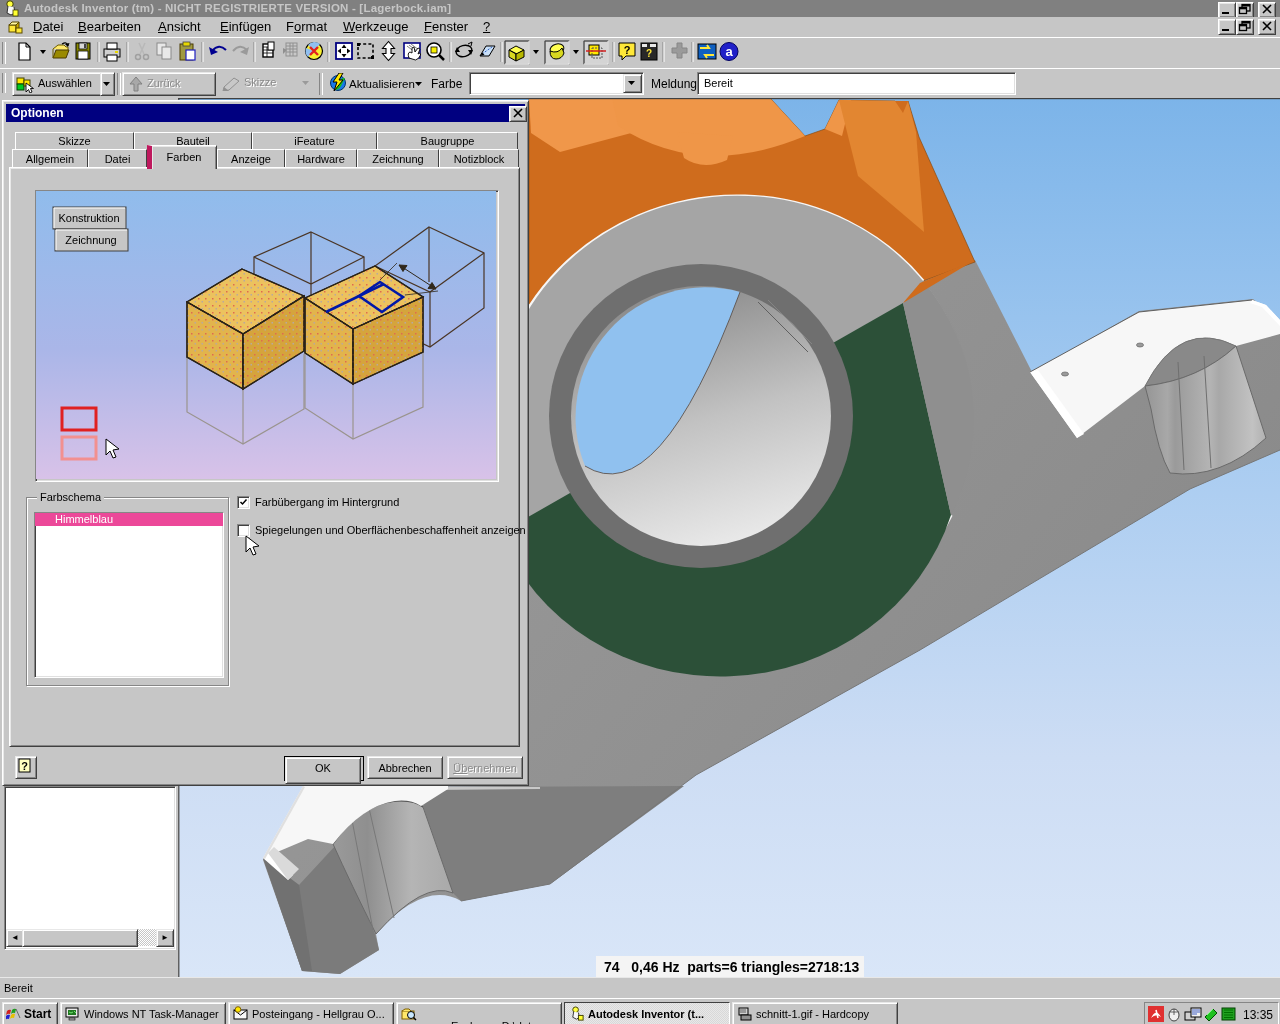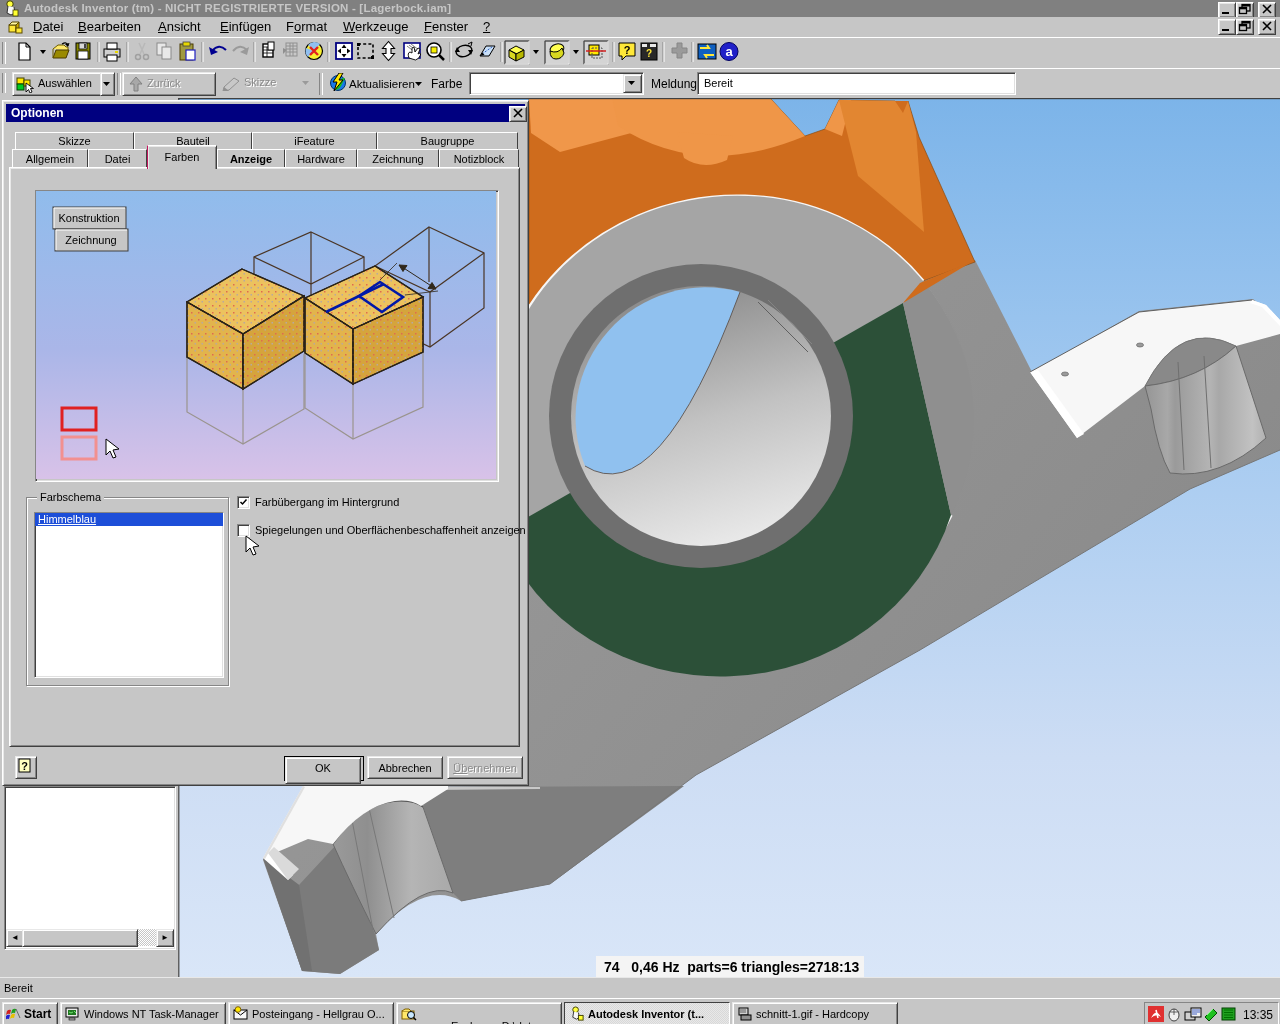--- a/index.html
+++ b/index.html
@@ -403,28 +403,28 @@
   </div>
   <div id="dlgbody">
 
     <div class="abs" style="left:12px;top:31px;width:119px;height:18px;border-top:1px solid #fff;border-left:1px solid #fff;border-right:1px solid #404040;background:#c6c6c6;text-align:center;font-size:11px;padding-top:2px;box-sizing:border-box;">Skizze</div>
     <div class="abs" style="left:131px;top:31px;width:118px;height:18px;border-top:1px solid #fff;border-left:1px solid #fff;border-right:1px solid #404040;background:#c6c6c6;text-align:center;font-size:11px;padding-top:2px;box-sizing:border-box;">Bauteil</div>
     <div class="abs" style="left:249px;top:31px;width:125px;height:18px;border-top:1px solid #fff;border-left:1px solid #fff;border-right:1px solid #404040;background:#c6c6c6;text-align:center;font-size:11px;padding-top:2px;box-sizing:border-box;">iFeature</div>
     <div class="abs" style="left:374px;top:31px;width:141px;height:18px;border-top:1px solid #fff;border-left:1px solid #fff;border-right:1px solid #404040;background:#c6c6c6;text-align:center;font-size:11px;padding-top:2px;box-sizing:border-box;">Baugruppe</div>
 
     <div class="abs" style="left:9px;top:48px;width:76px;height:19px;border-top:1px solid #fff;border-left:1px solid #fff;border-right:1px solid #404040;background:#c6c6c6;text-align:center;font-size:11px;padding-top:3px;box-sizing:border-box;">Allgemein</div>
     <div class="abs" style="left:85px;top:48px;width:59px;height:19px;border-top:1px solid #fff;border-left:1px solid #fff;border-right:1px solid #404040;background:#c6c6c6;text-align:center;font-size:11px;padding-top:3px;box-sizing:border-box;">Datei</div>
-    <div class="abs" style="left:214px;top:48px;width:68px;height:30px;border-top:1px solid #fff;border-left:1px solid #fff;border-right:1px solid #404040;background:#c6c6c6;text-align:center;font-size:11px;padding-top:3px;box-sizing:border-box;font-weight:bold;">Anzeige</div>
+    <div class="abs" style="left:214px;top:48px;width:68px;height:30px;border-top:1px solid #fff;border-left:1px solid #fff;border-right:1px solid #404040;background:#c6c6c6;text-align:center;font-size:11px;padding-top:3px;box-sizing:border-box;">Anzeige</div>
     <div class="abs" style="left:282px;top:48px;width:72px;height:19px;border-top:1px solid #fff;border-left:1px solid #fff;border-right:1px solid #404040;background:#c6c6c6;text-align:center;font-size:11px;padding-top:3px;box-sizing:border-box;">Hardware</div>
     <div class="abs" style="left:354px;top:48px;width:82px;height:19px;border-top:1px solid #fff;border-left:1px solid #fff;border-right:1px solid #404040;background:#c6c6c6;text-align:center;font-size:11px;padding-top:3px;box-sizing:border-box;">Zeichnung</div>
     <div class="abs" style="left:436px;top:48px;width:80px;height:35px;border-top:1px solid #fff;border-left:1px solid #fff;border-right:1px solid #404040;background:#c6c6c6;text-align:center;font-size:11px;padding-top:3px;box-sizing:border-box;">Notizblock</div>
 
     <div class="abs" style="left:6px;top:66px;width:509px;height:578px;background:#c6c6c6;border-top:1px solid #ffffff;border-left:1px solid #ffffff;border-right:1px solid #404040;border-bottom:1px solid #404040;box-shadow:inset 1px 1px 0 #e8e8e8, inset -1px -1px 0 #868686;"></div>
 
-    <div class="abs" style="left:144px;top:44px;width:70px;height:24px;border-top:1px solid #fff;border-left:1px solid #be185d;border-right:1px solid #404040;background:#c6c6c6;text-align:center;font-size:11px;padding-top:5px;box-sizing:border-box;box-shadow:inset 1px 0 0 #e8e8e8,inset 0 1px 0 #e8e8e8,inset -1px 0 0 #868686;">Farben</div>
+    <div class="abs" style="left:144px;top:44px;width:70px;height:24px;border-top:1px solid #fff;border-left:5px solid #be185d;border-right:1px solid #404040;background:#c6c6c6;text-align:center;font-size:11px;padding-top:5px;box-sizing:border-box;box-shadow:inset 1px 0 0 #e8e8e8,inset 0 1px 0 #e8e8e8,inset -1px 0 0 #868686;">Farben</div>
 
     <div class="abs sunken" style="left:32px;top:89px;width:462px;height:290px;">
       <svg width="460" height="288" viewBox="0 0 460 288">
         <defs>
           <linearGradient id="pvbg" x1="0" y1="0" x2="0" y2="288" gradientUnits="userSpaceOnUse">
             <stop offset="0" stop-color="#90bcec"></stop>
             <stop offset="0.55" stop-color="#aab6e8"></stop>
             <stop offset="1" stop-color="#d8c2e8"></stop>
           </linearGradient>
           <pattern id="dots2" width="7" height="7" patternUnits="userSpaceOnUse">
@@ -491,21 +491,21 @@
         <rect x="26" y="217" width="34" height="22" fill="none" stroke="#e02020" stroke-width="3"></rect>
         <rect x="26" y="246" width="34" height="22" fill="none" stroke="#f29090" stroke-width="3"></rect>
 
         <path d="M70 248 l0 16 l4 -4 l3 7 l3 -1 l-3 -7 l6 -1 z" fill="#ffffff" stroke="#000" stroke-width="1"></path>
       </svg>
     </div>
 
     <div class="abs" style="left:23px;top:396px;width:201px;height:187px;border:1px solid #868686;box-shadow:inset 1px 1px 0 #ffffff, 1px 1px 0 #ffffff;"></div>
     <div class="abs t11" style="left:34px;top:390px;background:#c6c6c6;padding:0 3px;">Farbschema</div>
     <div class="abs sunken" style="left:31px;top:411px;width:188px;height:164px;background:#ffffff;">
-      <div class="t11" style="background:#1d4ed8;color:#fff;padding-left:3px;line-height:13px;text-decoration:underline;">Himmelblau</div>
+      <div class="t11" style="background:#ec4899;color:#fff;padding-left:20px;line-height:13px;">Himmelblau</div>
     </div>
 
     <div class="abs sunken" style="left:234px;top:395px;width:11px;height:11px;background:#fff;">
       <svg width="11" height="11" viewBox="0 0 11 11" style="display:block">
             <path d="M2.5 5 L4.5 7 L8.5 2.5" stroke="#000" stroke-width="1.5" fill="none"></path>
           </svg>
     </div>
     <div class="abs t11" style="left:252px;top:395px;">Farbübergang im Hintergrund</div>
     <div class="abs sunken" style="left:234px;top:423px;width:11px;height:11px;background:#fff;"></div>
     <div class="abs t11" style="left:252px;top:423px;">Spiegelungen und Oberflächenbeschaffenheit anzeigen</div>

